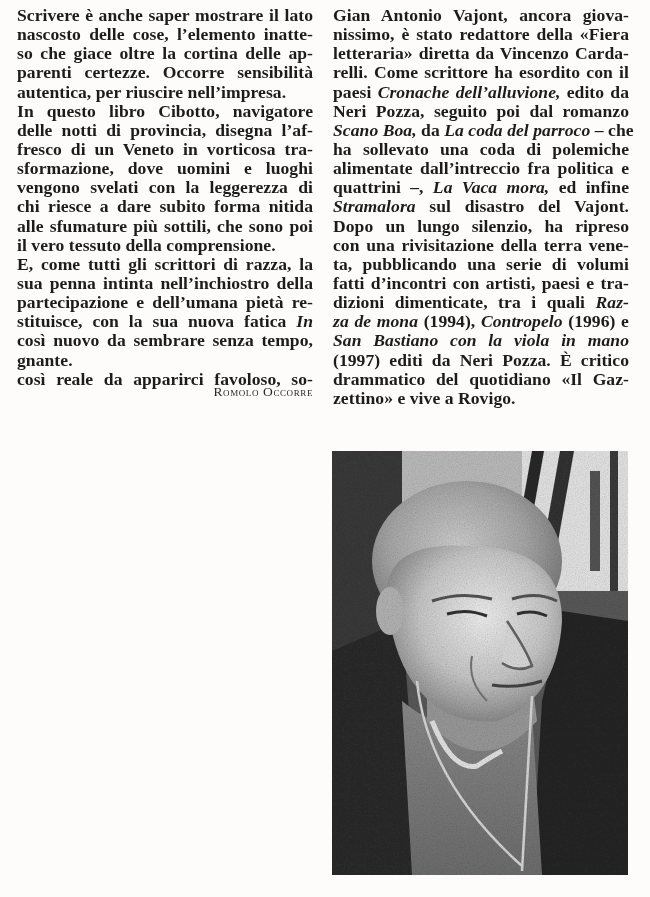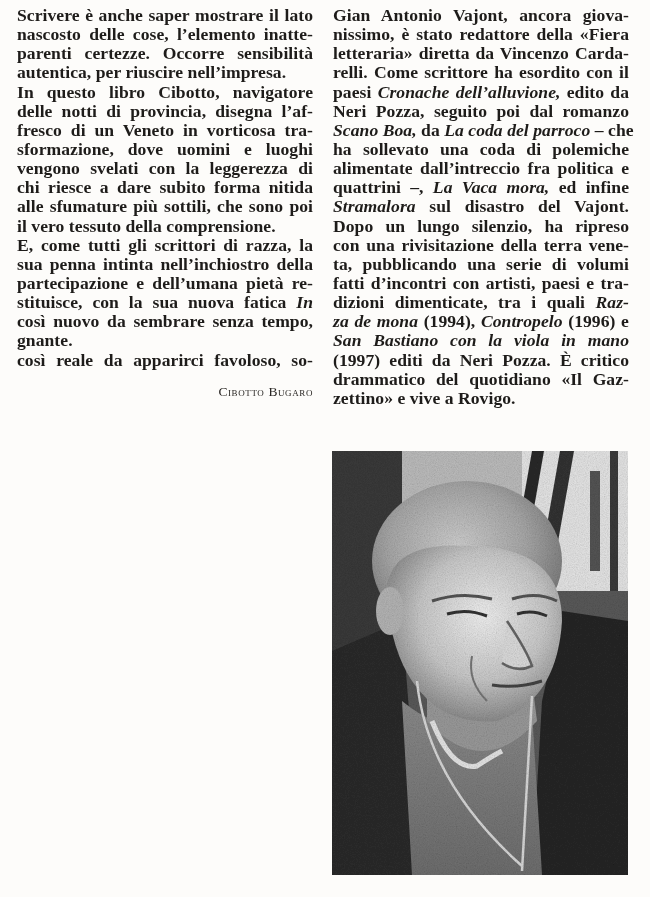--- a/index.html
+++ b/index.html
@@ -48,40 +48,41 @@
     background: #6f6f6f;
   }
   .photo svg { display: block; }
 </style>
 </head>
 <body>
 
 <div class="col left" id="left-col">
     <span class="line"><span>Scrivere è anche saper mostrare il lato</span></span>
     <span class="line"><span>nascosto delle cose, l’elemento inatte-</span></span>
+    <span class="line"><span>so che giace oltre la cortina delle ap-</span></span>
     <span class="line"><span>parenti certezze. Occorre sensibilità</span></span>
     <span class="line last"><span>autentica, per riuscire nell’impresa.</span></span>
     <span class="line"><span>In questo libro Cibotto, navigatore</span></span>
     <span class="line"><span>delle notti di provincia, disegna l’af-</span></span>
     <span class="line"><span>fresco di un Veneto in vorticosa tra-</span></span>
     <span class="line"><span>sformazione, dove uomini e luoghi</span></span>
     <span class="line"><span>vengono svelati con la leggerezza di</span></span>
     <span class="line"><span>chi riesce a dare subito forma nitida</span></span>
     <span class="line"><span>alle sfumature più sottili, che sono poi</span></span>
     <span class="line last"><span>il vero tessuto della comprensione.</span></span>
     <span class="line"><span>E, come tutti gli scrittori di razza, la</span></span>
     <span class="line"><span>sua penna intinta nell’inchiostro della</span></span>
     <span class="line"><span>partecipazione e dell’umana pietà re-</span></span>
     <span class="line"><span>stituisce, con la sua nuova fatica </span><em>In</em></span>
     <span class="line"><span>così nuovo da sembrare senza tempo,</span></span>
     <span class="line last"><span>gnante.</span></span>
     <span class="line"><span>così reale da apparirci favoloso, so-</span></span>
   </div>
 
-<div class="signature">Cibotto Bugaro</div>
+<div class="signature">Romolo Occorre</div>
 
 <div class="col right" id="right-col">
     <span class="line"><span>Gian Antonio Vajont, ancora giova-</span></span>
     <span class="line"><span>nissimo, è stato redattore della «Fiera</span></span>
     <span class="line"><span>letteraria» diretta da Vincenzo Carda-</span></span>
     <span class="line"><span>relli. Come scrittore ha esordito con il</span></span>
     <span class="line"><span>paesi </span><em>Cronache dell’alluvione,</em><span> edito da</span></span>
     <span class="line"><span>Neri Pozza, seguito poi dal romanzo</span></span>
     <span class="line"><em>Scano Boa,</em><span> da </span><em>La coda del parroco</em><span> – che</span></span>
     <span class="line"><span>ha sollevato una coda di polemiche</span></span>

